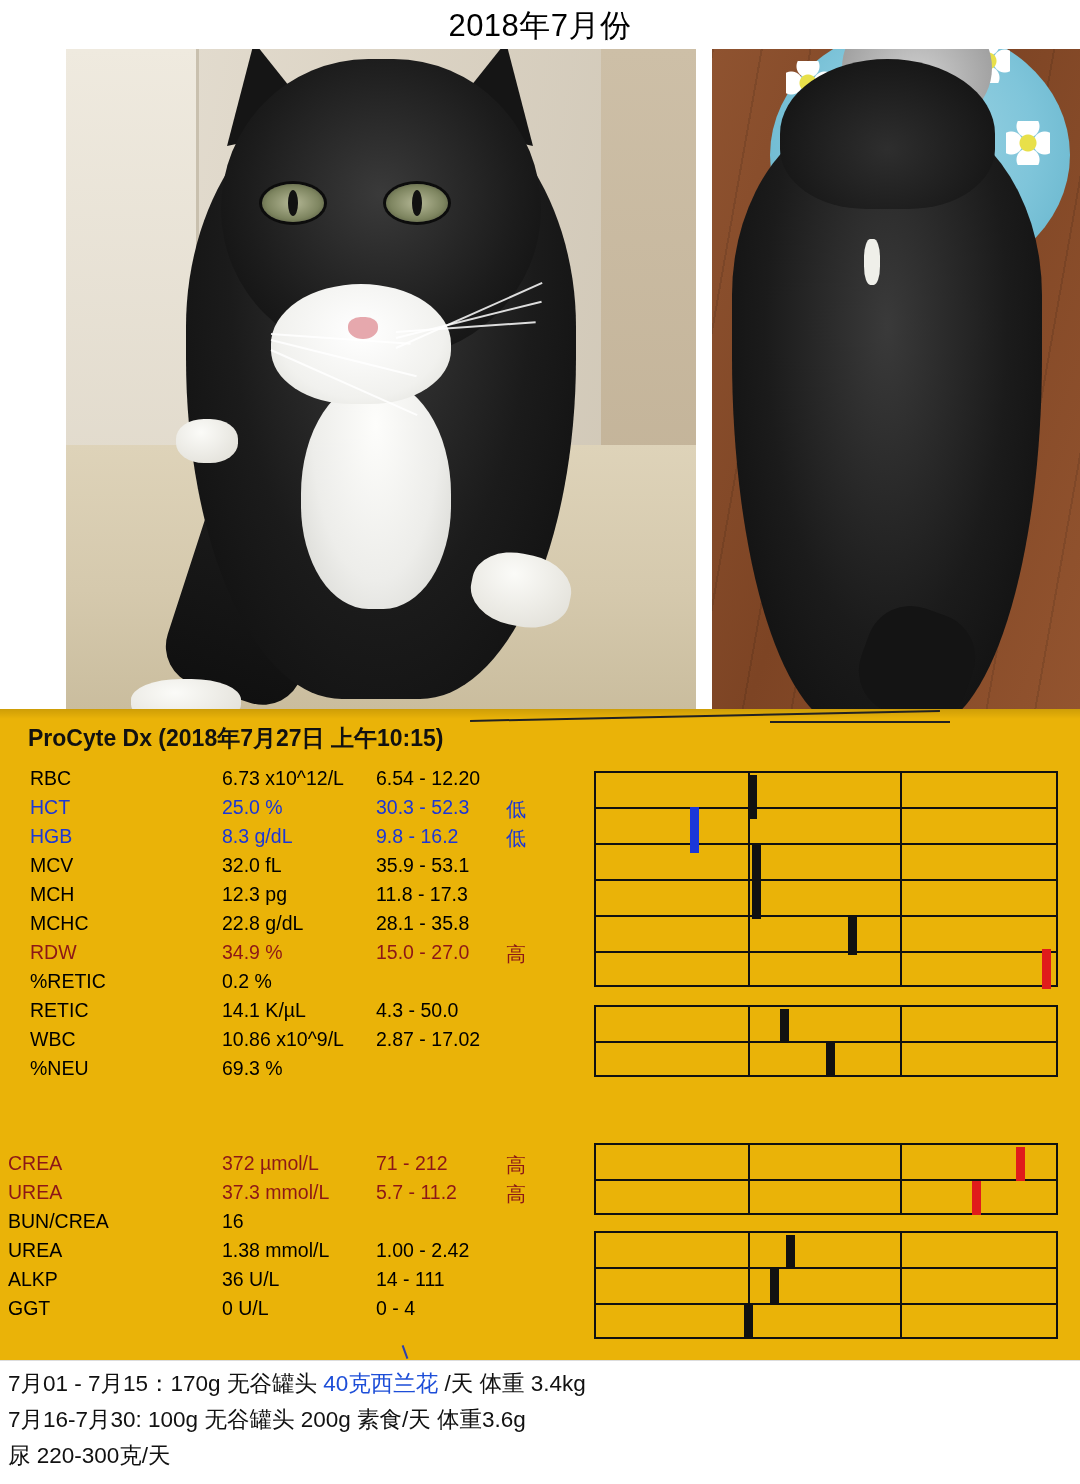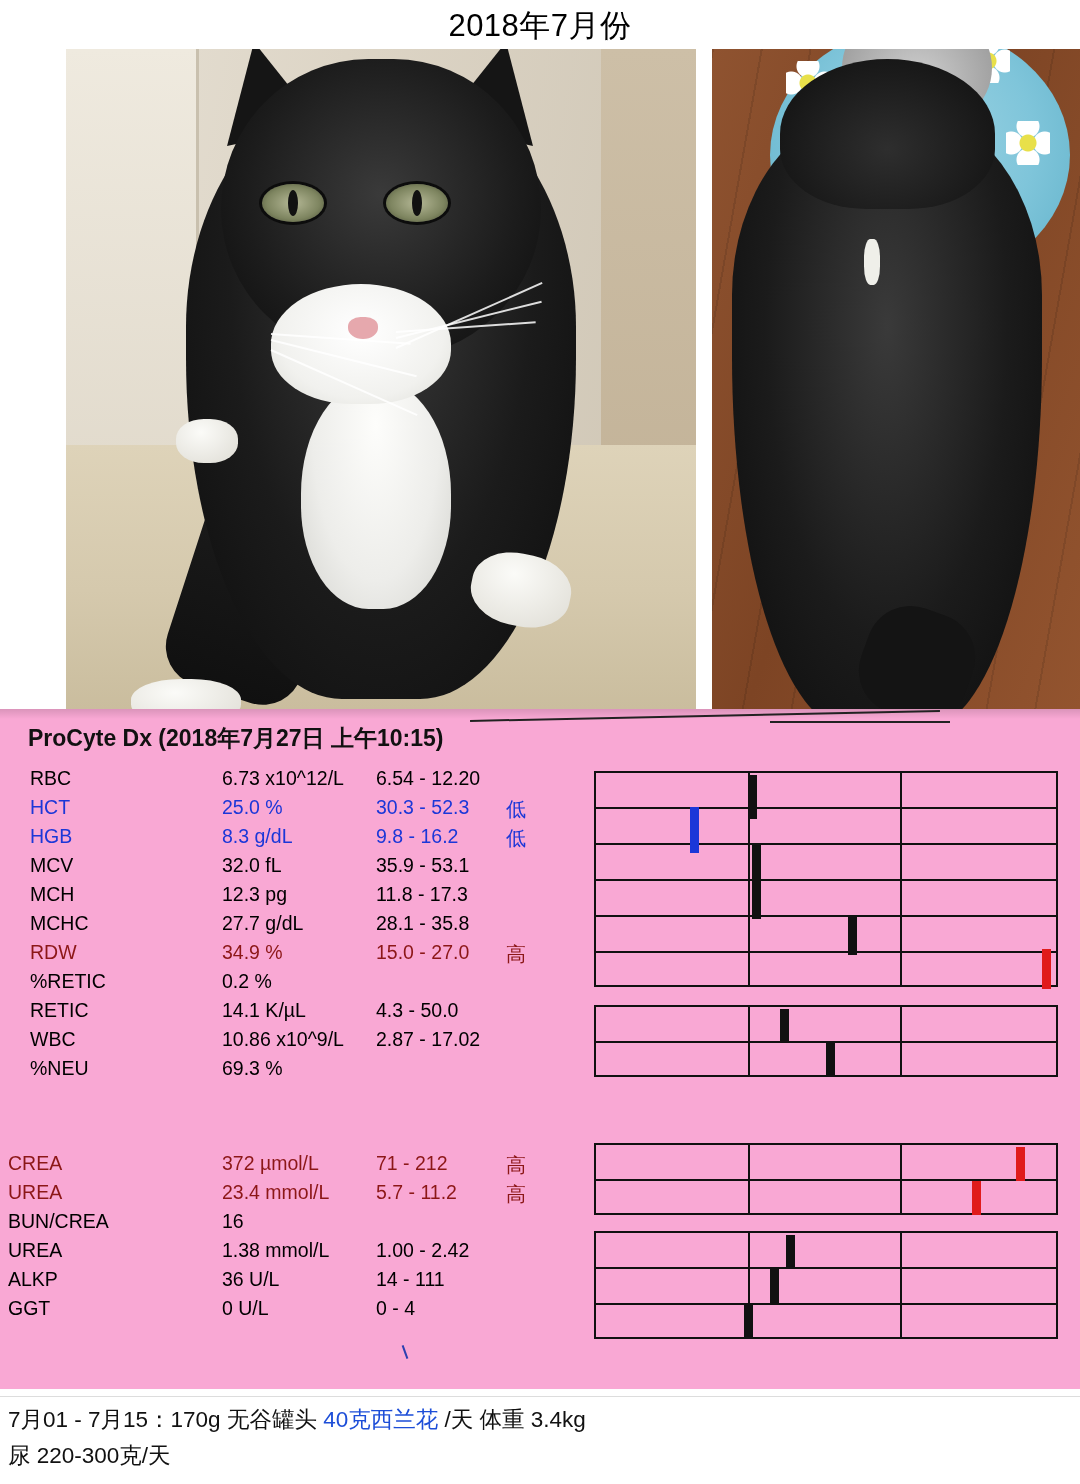--- a/index.html
+++ b/index.html
@@ -188,21 +188,21 @@
     width: 110px; height: 110px;
     background: #141414; border-radius: 40%;
     transform: rotate(20deg);
   }
 
   
   .report {
     position: relative;
     width: 1080px;
     height: 680px;
-    background: #f9a8d4;
+    background: #eab308;
     overflow: hidden;
   }
   .report-edge {
     position:absolute; left:0; top:0; width:100%; height: 10px;
     background: linear-gradient(180deg, rgba(0,0,0,.12), rgba(0,0,0,0));
   }
   .rep-head {
     position: absolute;
     font-size: 23px;
     font-weight: bold;
@@ -360,21 +360,21 @@
       <span class="c-flag"></span>
     </div>
     <div class="row" style="top:174px">
       <span class="c-name">MCH</span>
       <span class="c-val">12.3 pg</span>
       <span class="c-range">11.8 - 17.3</span>
       <span class="c-flag"></span>
     </div>
     <div class="row" style="top:203px">
       <span class="c-name">MCHC</span>
-      <span class="c-val">27.7 g/dL</span>
+      <span class="c-val">22.8 g/dL</span>
       <span class="c-range">28.1 - 35.8</span>
       <span class="c-flag"></span>
     </div>
     <div class="row hi" style="top:232px">
       <span class="c-name">RDW</span>
       <span class="c-val">34.9 %</span>
       <span class="c-range">15.0 - 27.0</span>
       <span class="c-flag">高</span>
     </div>
     <div class="row" style="top:261px">
@@ -430,21 +430,21 @@
 
   <div class="rows">
     <div class="row hi" style="top:443px">
       <span class="c-name" style="left:8px">CREA</span>
       <span class="c-val">372 µmol/L</span>
       <span class="c-range">71 - 212</span>
       <span class="c-flag">高</span>
     </div>
     <div class="row hi" style="top:472px">
       <span class="c-name" style="left:8px">UREA</span>
-      <span class="c-val">23.4 mmol/L</span>
+      <span class="c-val">37.3 mmol/L</span>
       <span class="c-range">5.7 - 11.2</span>
       <span class="c-flag">高</span>
     </div>
     <div class="row" style="top:501px">
       <span class="c-name" style="left:8px">BUN/CREA</span>
       <span class="c-val">16</span>
       <span class="c-range"></span>
       <span class="c-flag"></span>
     </div>
     <div class="row" style="top:530px">
@@ -487,17 +487,20 @@
   <div class="smudge" style="left:398px; top:642px; width:14px; transform:rotate(70deg); border-top-color:#2b3fb0;"></div>
 </div>
 
 <div class="notes">
   <div class="hr-top"></div>
 
   <div class="note-line">
     <span>7月01 - 7月15：170g 无谷罐头 </span><span class="note-red">40克西兰花</span><span> /天  体重 3.4kg</span>
   </div>
 
+  <div class="note-line">
+    <span>7月16-7月30:  100g 无谷罐头 200g 素食/天  体重3.6g</span>
+  </div>
 
   <div class="note-line">
     <span>尿 220-300克/天</span>
   </div>
 </div>
 
 </body></html>

